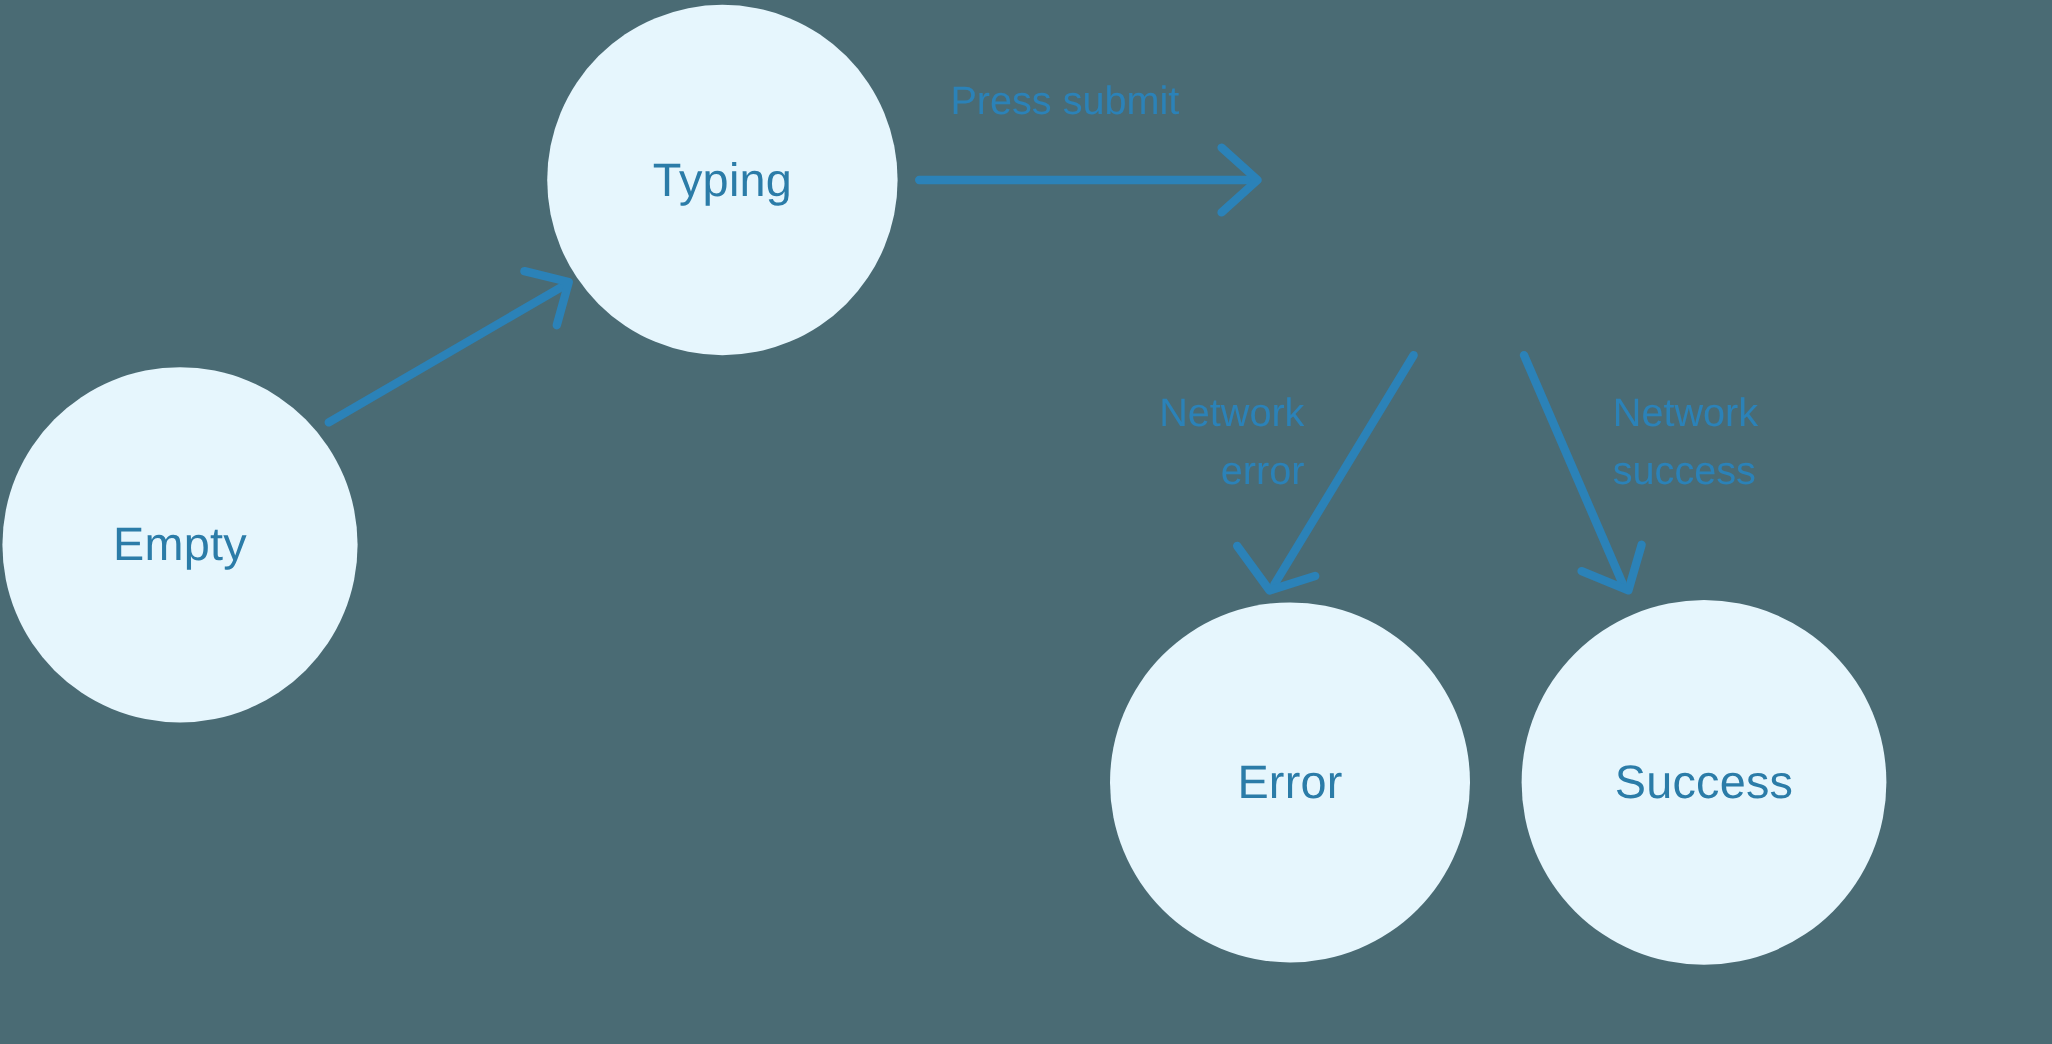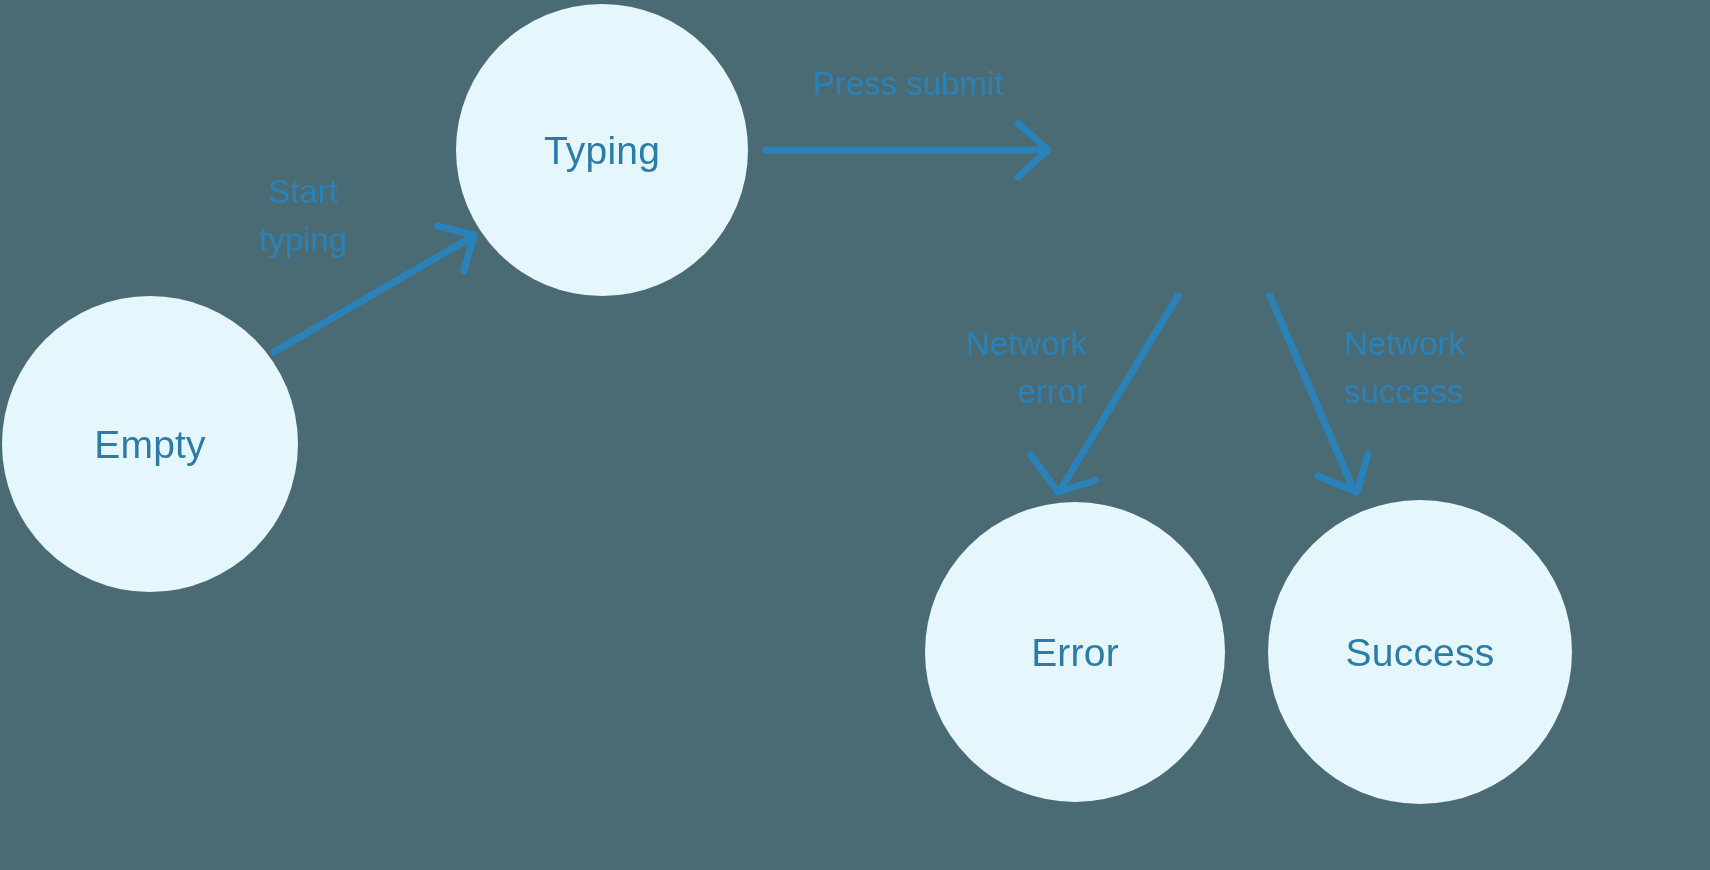--- a/index.html
+++ b/index.html
@@ -50,21 +50,21 @@
   .edge-label {
     position: absolute;
     color: #2b82b8;
     font-family: "Liberation Sans", sans-serif;
     font-size: 33px;
     font-weight: 400;
     line-height: 1.46;
     white-space: pre-line;
     pointer-events: none;
   }
-  .edge-label.align-center { text-align: center; }
+  .edge-label.align-center { }
   .edge-label.align-left   { text-align: left; }
   .edge-label.clipped      { overflow: hidden; }
 </style>
 </head>
 <body>
 
 <div id="diagram-root">
 
   <svg id="diagram-svg" viewBox="0 0 1710 870" aria-hidden="true">
     <g fill="none" stroke="#2b82b8" stroke-width="7" stroke-linecap="round" stroke-linejoin="round">
@@ -85,39 +85,37 @@
       </g>
 
       <g>
         <line x1="1270" y1="296" x2="1352" y2="486"></line>
         <polyline points="1318,476 1357,492 1368,454"></polyline>
       </g>
 
     </g>
   </svg>
 
-  <div class="state-node" style="left:2px; top:296px; width:296px; height:296px;">
+  <div class="state-node" style="left:2px; top:306px; width:296px; height:296px;">
     <span class="state-node-label">Empty</span>
   </div>
 
   <div class="state-node" style="left:456px; top:4px; width:292px; height:292px;">
     <span class="state-node-label">Typing</span>
   </div>
 
 
   <div class="state-node" style="left:925px; top:502px; width:300px; height:300px;">
     <span class="state-node-label">Error</span>
   </div>
 
   <div class="state-node" style="left:1268px; top:500px; width:304px; height:304px;">
     <span class="state-node-label">Success</span>
   </div>
 
-  <div class="edge-label align-center" style="left:238px; top:168px; width:130px;">Start
-typing</div>
 
   <div class="edge-label align-center" style="left:792px; top:60px; width:232px;">Press submit</div>
 
   <div class="edge-label align-left clipped" style="left:918px; top:320px; width:169px; text-align:right;">Network
 error</div>
 
   <div class="edge-label align-left" style="left:1344px; top:320px; width:300px;">Network
 success</div>
 
 </div>

